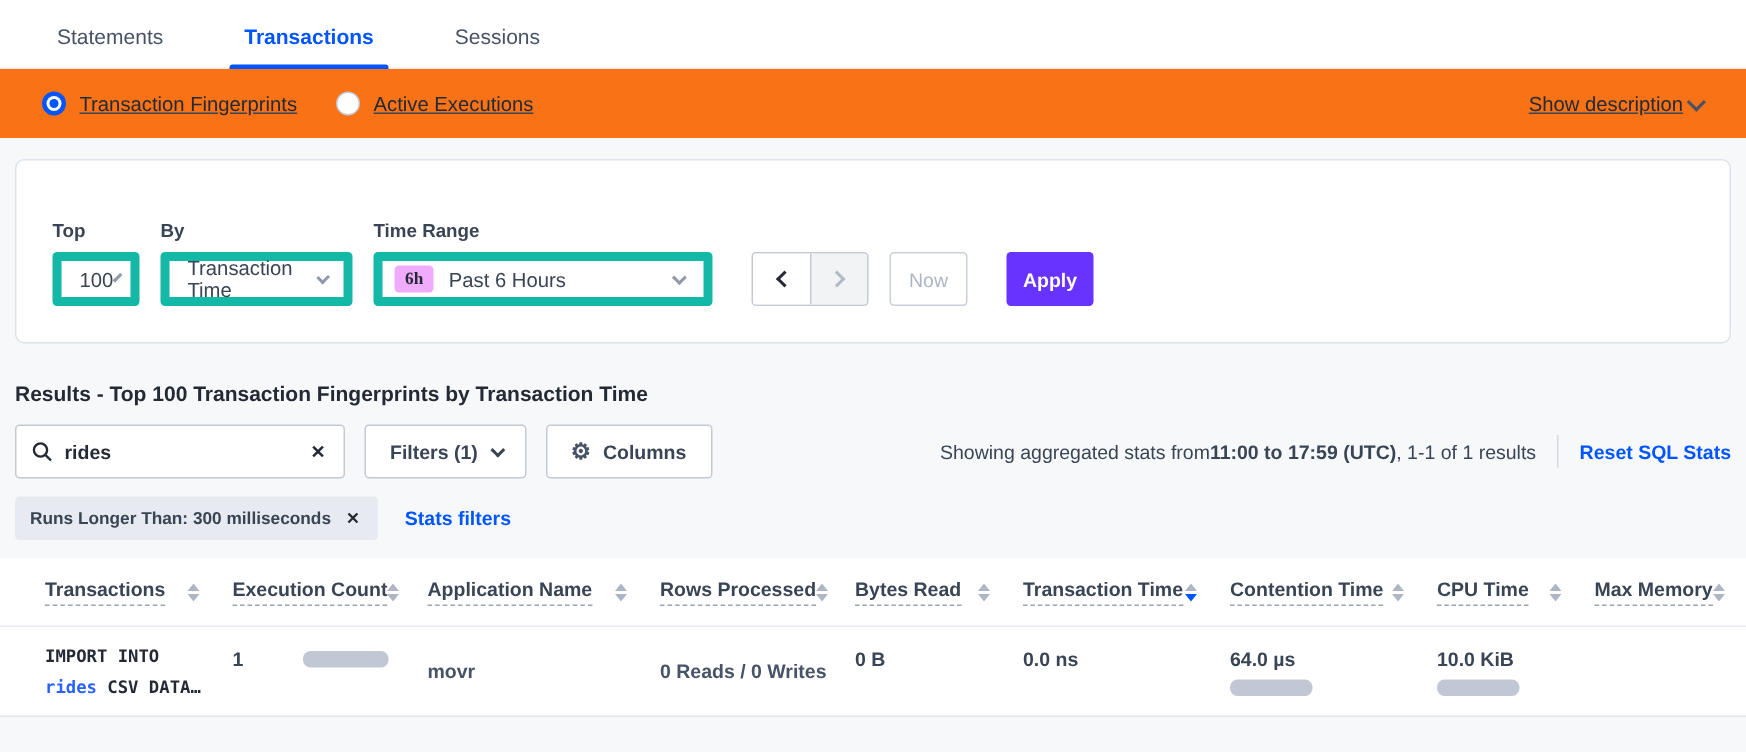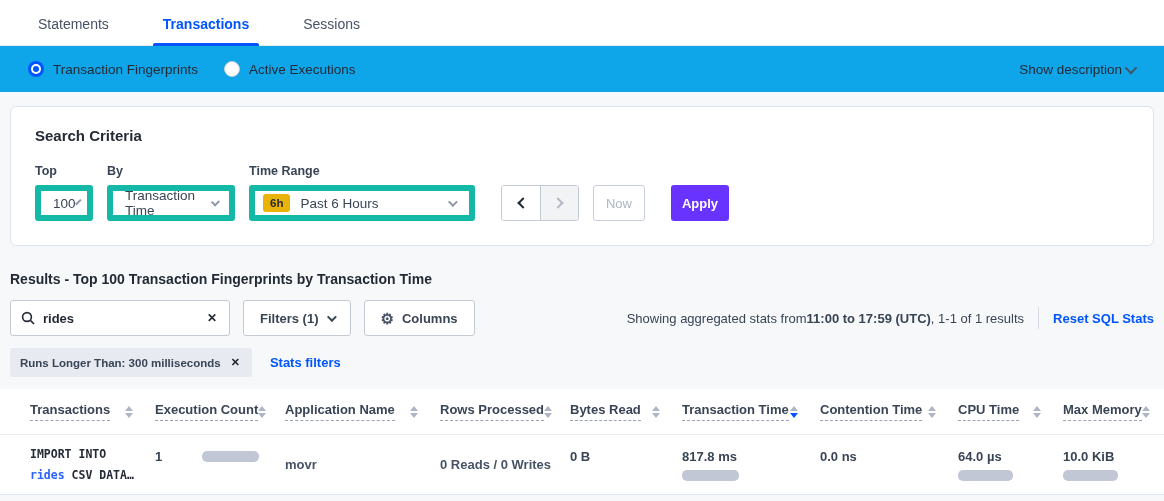--- a/index.html
+++ b/index.html
@@ -9,22 +9,22 @@
   
   .tabbar { background:#fff; border-bottom:1px solid #e7eaf0; height:46px;
     display:flex; align-items:flex-end; padding-left:28px; }
   .tab { font-size:14px; color:#475266; padding:0 10px 13px 10px; margin-right:34px;
     cursor:pointer; position:relative; }
   .tab.active { color:#0055ff; font-weight:bold; }
   .tab.active::after { content:""; position:absolute; left:0; right:0; bottom:-1px;
     height:3px; background:#0055ff; border-radius:2px 2px 0 0; }
 
   
-  .viewbar { background:#0ea5e9; height:46px; display:flex; align-items:center;
-    padding:0 30px 0 28px; margin-bottom:14px; }
+  .viewbar { background:#f97316; height:46px; display:flex; align-items:center;
+    padding:0 30px 0 28px; margin-bottom:14px;text-decoration:underline; }
   .radio-opt { display:flex; align-items:center; margin-right:26px; cursor:pointer; }
   .radio-outer { width:16px; height:16px; border-radius:50%; background:#0055ff;
     display:flex; align-items:center; justify-content:center; margin-right:9px; flex:0 0 auto;}
   .radio-mid { width:10px; height:10px; border-radius:50%; background:#fff;
     display:flex; align-items:center; justify-content:center; }
   .radio-dot { width:6px; height:6px; border-radius:50%; background:#0055ff; }
   .radio-off { width:16px; height:16px; border-radius:50%; background:#fff;
     border:1px solid #c4cad4; margin-right:9px; flex:0 0 auto;}
   .radio-label { font-size:13.5px; color:#242a35; }
   .show-desc { margin-left:auto; font-size:13.5px; color:#242a35; display:flex;
@@ -39,22 +39,22 @@
   .card-title { font-size:15px; font-weight:bold; color:#242a35; }
   .controls { display:flex; align-items:flex-end; margin-top:20px; }
   .field { margin-right:14px; }
   .field-label { font-size:12.5px; font-weight:bold; color:#394455; margin-bottom:7px; }
   .select { height:36px; border:6px solid #14b8a6; border-radius:3px; background:#fff;
     display:flex; align-items:center; font-size:13.5px; color:#394455; cursor:pointer; }
   .select .chev { border-color:#8f99ab; width:7px; height:7px; }
   .sel-top { width:58px; padding:0 12px; justify-content:space-between; }
   .sel-by { width:128px; padding:0 12px; justify-content:space-between; }
   .sel-time { width:226px; padding:0 14px 0 8px; }
-  .time-badge { background:#eab308; color:#242a35; font-size:11.5px; font-weight:bold;
-    border-radius:3px; padding:3px 7px; margin-right:10px; }
+  .time-badge { background:#f0abfc; color:#242a35; font-size:11.5px; font-weight:bold;
+    border-radius:3px; padding:3px 7px; margin-right:10px;font-family:Liberation Serif, serif; }
   .sel-time .range-text { flex:1; }
   .nav-group { display:flex; border:1px solid #c4cad4; border-radius:3px; overflow:hidden;
     margin-left:12px; }
   .nav-btn { width:38px; height:34px; background:#fff; display:flex; align-items:center;
     justify-content:center; cursor:pointer; }
   .nav-btn + .nav-btn { border-left:1px solid #c4cad4; }
   .nav-btn.disabled { background:#f2f3f5; cursor:default; }
   .arrow { width:8px; height:8px; border-left:2px solid #242a35; border-bottom:2px solid #242a35; }
   .arrow.left { transform:rotate(45deg); margin-left:3px; }
   .arrow.right { transform:rotate(-135deg); margin-right:3px; border-color:#b3bac6; }
@@ -138,21 +138,20 @@
     <span class="radio-off"></span>
     <span class="radio-label">Active Executions</span>
   </div>
   <div class="show-desc">
     <span>Show description</span>
     <span class="chev"></span>
   </div>
 </div>
 
 <div class="card">
-  <div class="card-title">Search Criteria</div>
   <div class="controls">
     <div class="field">
       <div class="field-label">Top</div>
       <div class="select sel-top">
         <span>100</span>
         <span class="chev"></span>
       </div>
     </div>
     <div class="field">
       <div class="field-label">By</div>
@@ -300,26 +299,20 @@
     <div class="muted">movr</div>
     <div class="muted">0 Reads / 0 Writes</div>
     <div class="cell-stack">
       <div class="value-row">
           <span>0 B</span>
         </div>
       <div class="bar-slot" style="background:transparent"></div>
     </div>
     <div class="cell-stack">
       <div class="value-row">
-          <span>817.8 ms</span>
-        </div>
-      <div class="bar bar-slot w57"></div>
-    </div>
-    <div class="cell-stack">
-      <div class="value-row">
           <span>0.0 ns</span>
         </div>
       <div class="bar-slot" style="background:transparent"></div>
     </div>
     <div class="cell-stack">
       <div class="value-row">
           <span>64.0 µs</span>
         </div>
       <div class="bar bar-slot w55"></div>
     </div>

